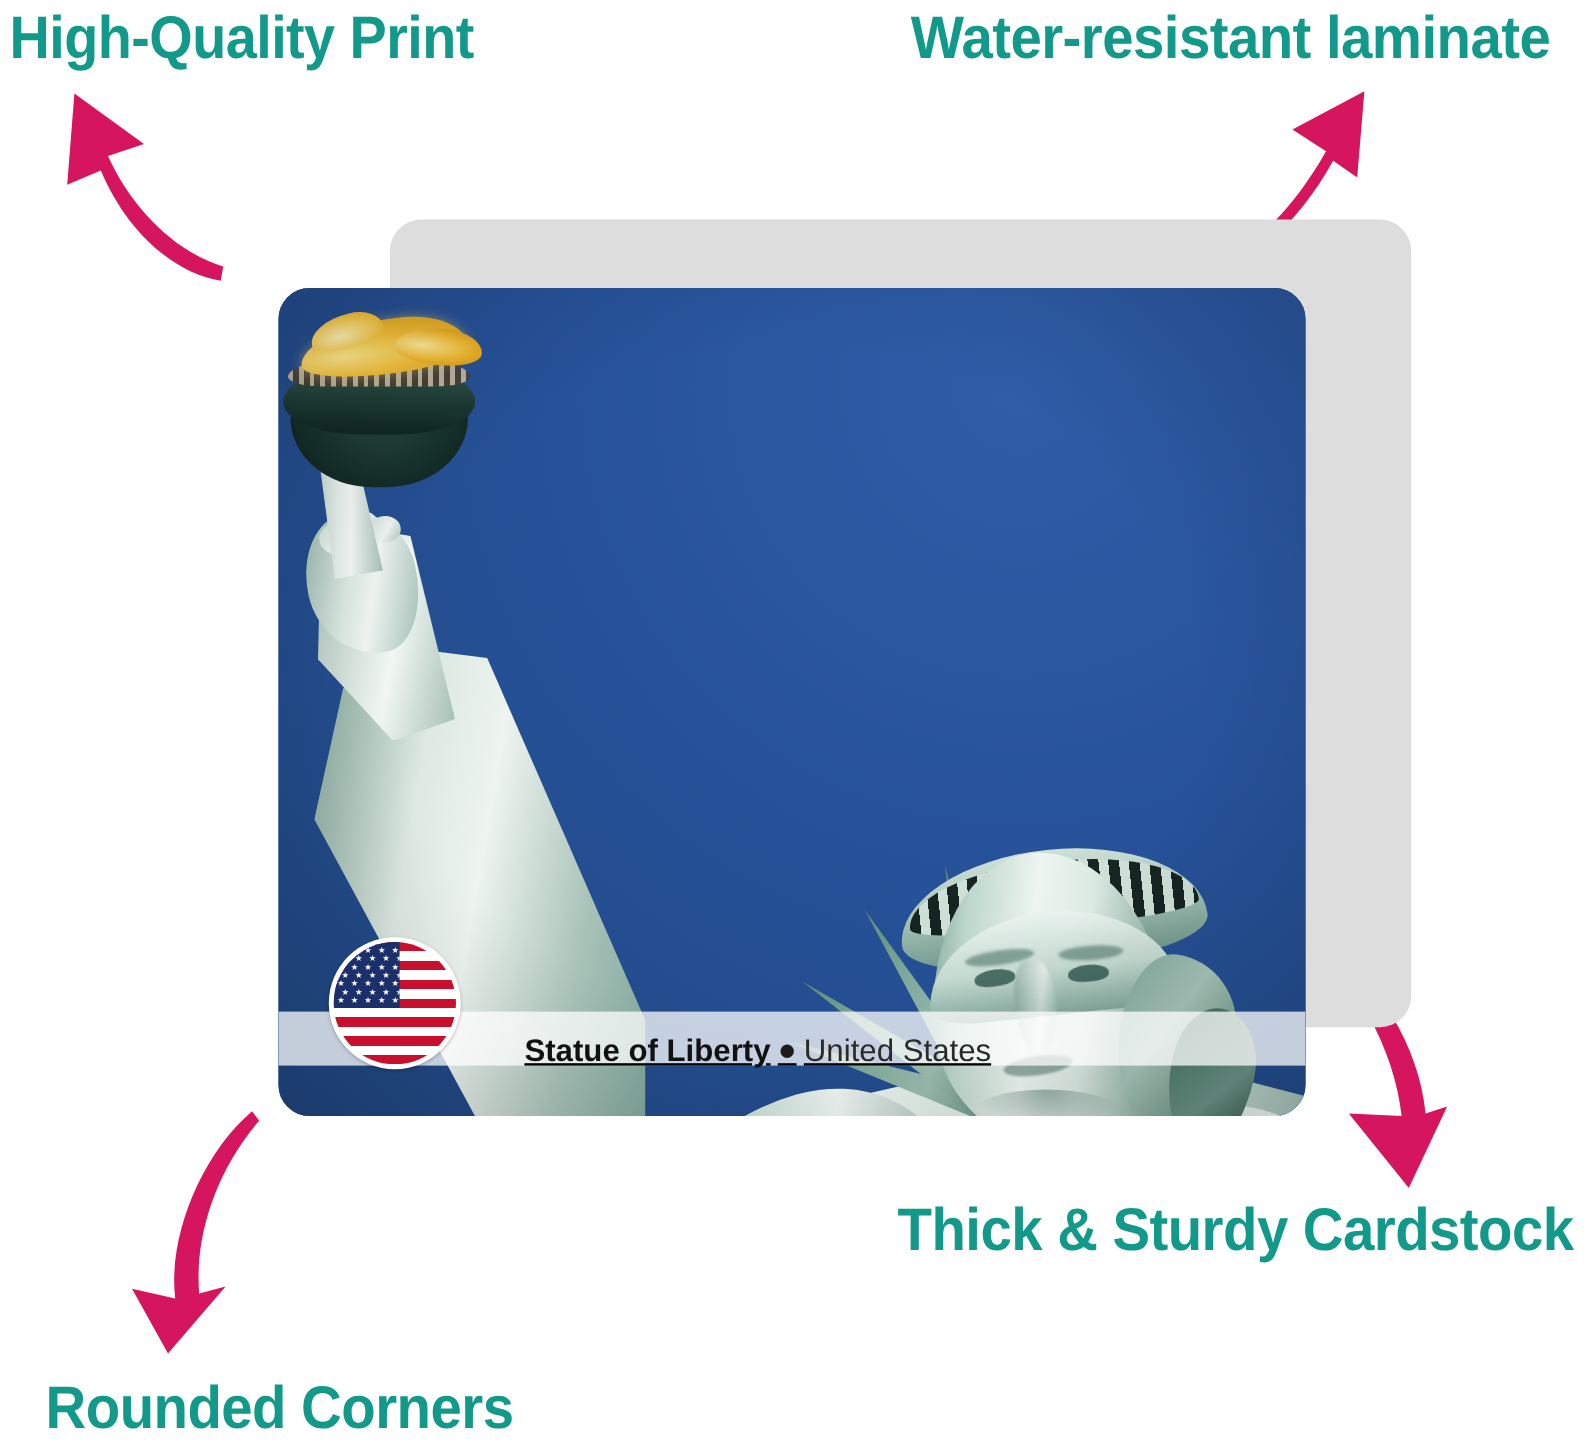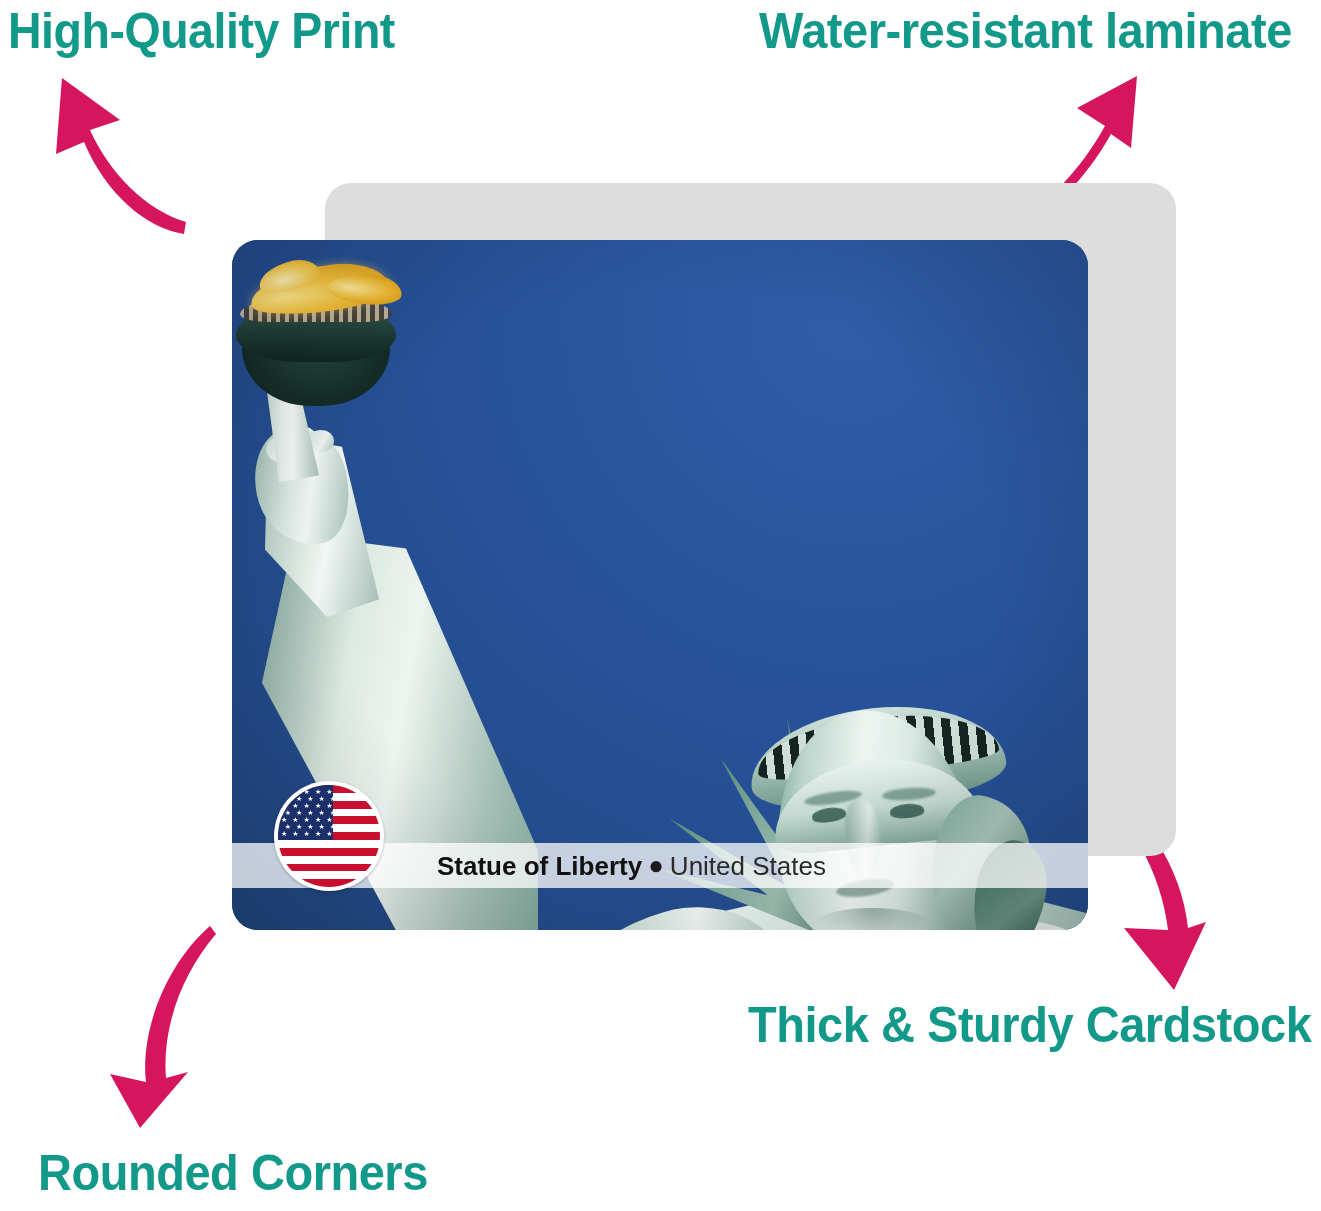--- a/index.html
+++ b/index.html
@@ -390,21 +390,22 @@
 
   
   #caption-bar {
     position: absolute;
     left: 0;
     top: 603px;
     width: 100%;
     height: 45px;
     background: rgba(255,255,255,0.74);
     display: flex;
-    align-items: center;
+    align-items: flex-end;
+    text-decoration: underline;
   }
   #caption-text {
     margin-left: 205px;
     font-family: "Liberation Sans", sans-serif;
     font-size: 26px;
     color: #1c1c1c;
     white-space: nowrap;
     line-height: 1;
   }
   #caption-text .place {

